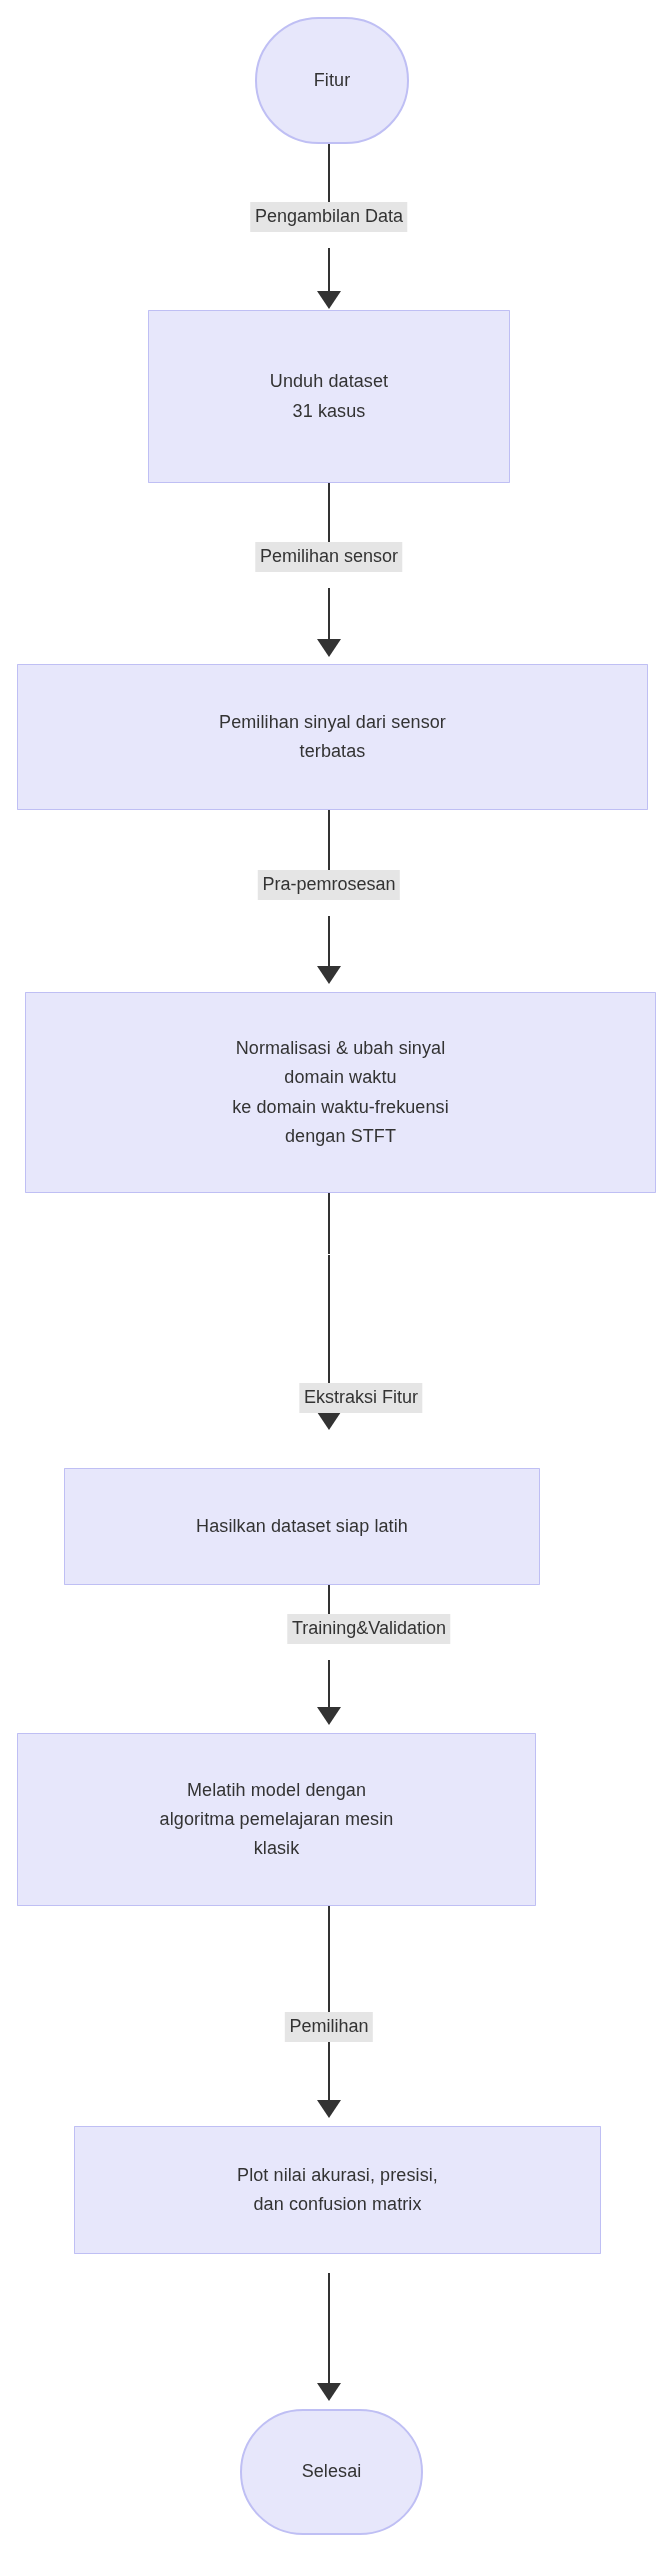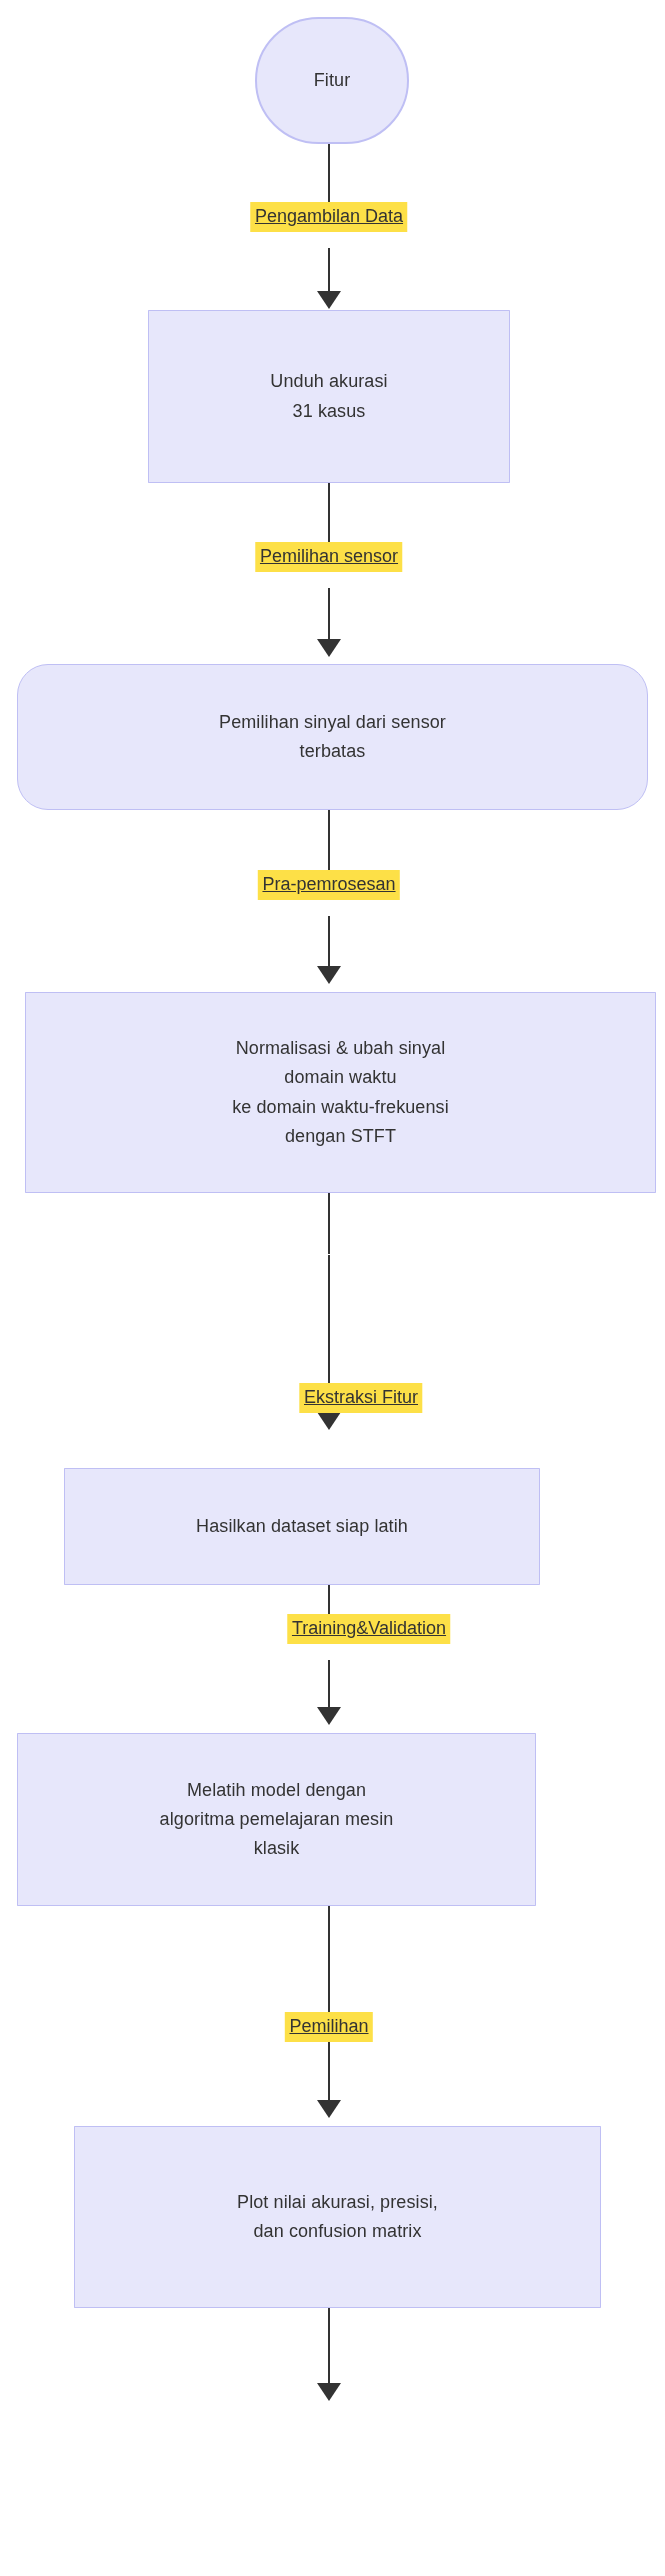--- a/index.html
+++ b/index.html
@@ -61,57 +61,56 @@
     height: 0;
     border-left: 12px solid transparent;
     border-right: 12px solid transparent;
     border-top: 18px solid #333333;
     z-index: 3;
   }
 
   
   .edge-label {
     position: absolute;
-    background: #fde047;
+    background: #e5e5e5;
     color: #333333;
     font-size: 18px;
     line-height: 1.42;
     padding: 2px 4.7px;
     white-space: nowrap;
     transform: translateX(-50%);
     left: 329px;
     z-index: 4;
-    text-decoration: underline;
   }
 </style>
 </head>
 <body>
 
 <div id="flowchart">
 
   <div class="node terminal" style="left:255px; top:17px; width:154px; height:127px;">
     <span class="line">Fitur</span>
   </div>
 
   <div class="edge-line" style="top:143px; height:62px;"></div>
   <div class="edge-label" style="top:202px;">Pengambilan Data</div>
   <div class="edge-line" style="top:248px; height:45px;"></div>
   <div class="arrow-head" style="top:291px;"></div>
 
   <div class="node process" style="left:148px; top:310px; width:362px; height:173px;">
-    <span class="line">Unduh akurasi</span>
+    <span class="line">Unduh dataset</span>
     <span class="line">31 kasus</span>
   </div>
 
   <div class="edge-line" style="top:482px; height:62px;"></div>
   <div class="edge-label" style="top:542px;">Pemilihan sensor</div>
   <div class="edge-line" style="top:588px; height:52px;"></div>
   <div class="arrow-head" style="top:639px;"></div>
 
-  <div class="node process" style="left:17px; top:664px; width:631px; height:146px;border-radius:31px;">
+  <div class="node process" style="left:17px; top:664px; width:631px; height:146px;">
     <span class="line">Pemilihan sinyal dari sensor</span>
     <span class="line">terbatas</span>
   </div>
 
   <div class="edge-line" style="top:810px; height:62px;"></div>
   <div class="edge-label" style="top:870px;">Pra-pemrosesan</div>
   <div class="edge-line" style="top:916px; height:52px;"></div>
   <div class="arrow-head" style="top:966px;"></div>
 
   <div class="node process" style="left:25px; top:992px; width:631px; height:201px;">
@@ -139,23 +138,26 @@
     <span class="line">Melatih model dengan</span>
     <span class="line">algoritma pemelajaran mesin</span>
     <span class="line">klasik</span>
   </div>
 
   <div class="edge-line" style="top:1905px; height:62px;"></div>
   <div class="edge-label" style="top:2012px;">Pemilihan</div>
   <div class="edge-line" style="top:1967px; height:135px;"></div>
   <div class="arrow-head" style="top:2100px;"></div>
 
-  <div class="node process" style="left:74px; top:2126px; width:527px; height:182px;">
+  <div class="node process" style="left:74px; top:2126px; width:527px; height:128px;">
     <span class="line">Plot nilai akurasi, presisi,</span>
     <span class="line">dan confusion matrix</span>
   </div>
 
   <div class="edge-line" style="top:2273px; height:113px;"></div>
   <div class="arrow-head" style="top:2383px;"></div>
 
+  <div class="node terminal" style="left:240px; top:2409px; width:183px; height:126px;">
+    <span class="line">Selesai</span>
+  </div>
 
 </div>
 
 
 </body></html>

